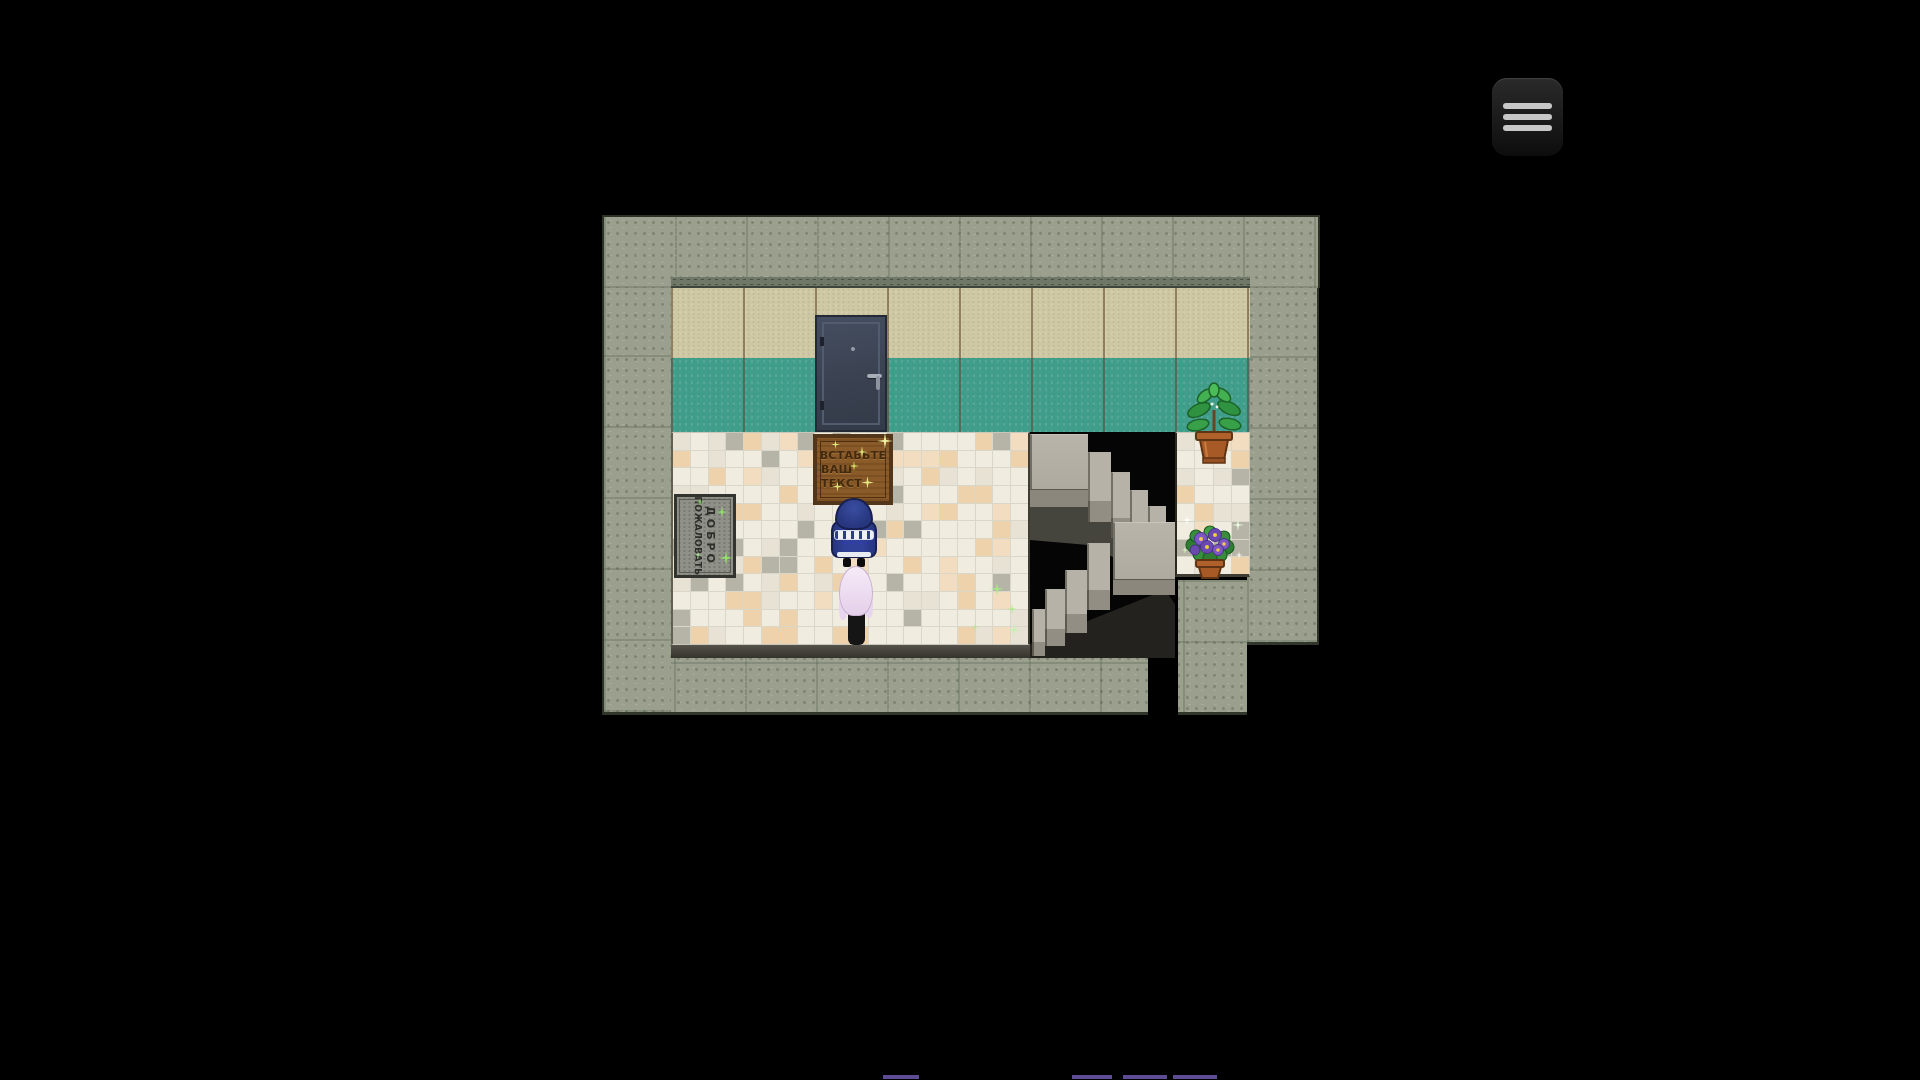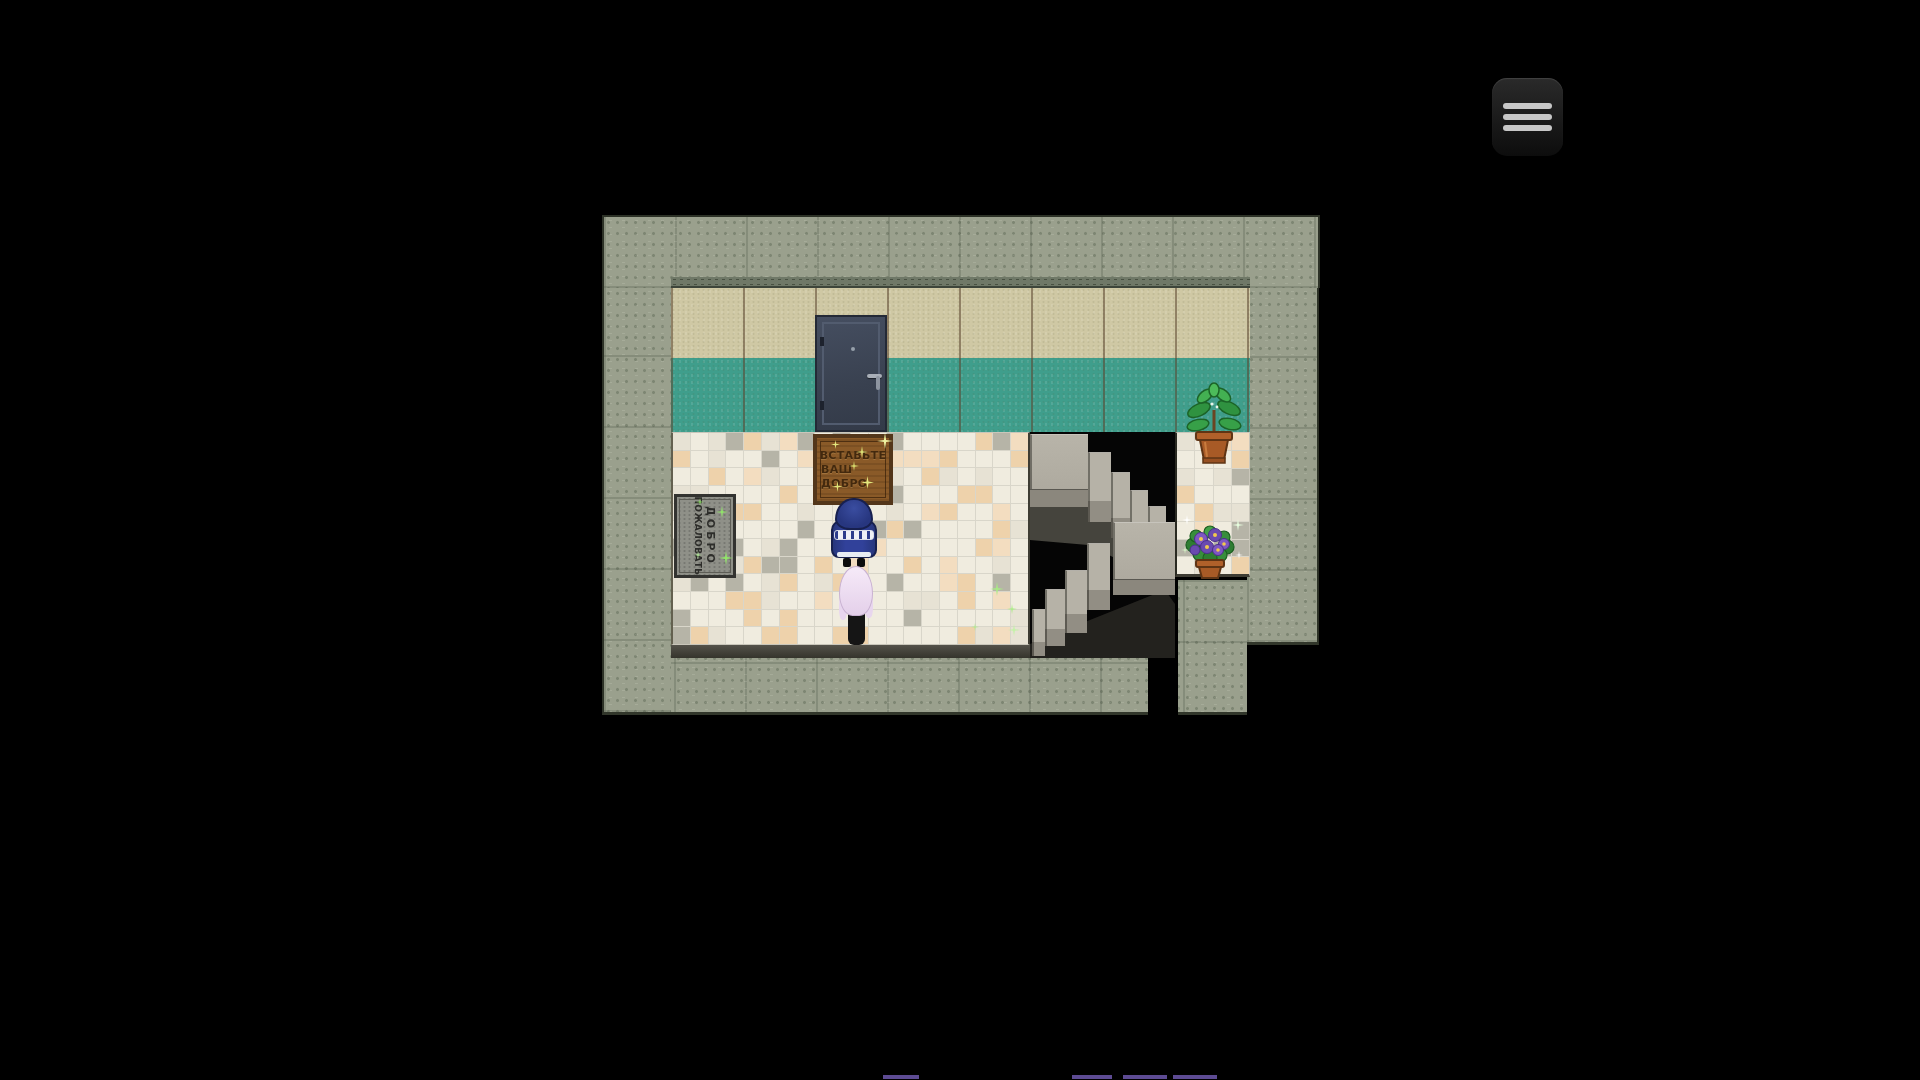--- a/index.html
+++ b/index.html
@@ -427,21 +427,21 @@
     <div class="step" style="left:35px;top:138px;width:22px;height:63px"></div>
     <div class="step" style="left:15px;top:157px;width:20px;height:57px"></div>
     <div class="step" style="left:2px;top:177px;width:13px;height:47px"></div>
     <div class="landing" style="left:0;top:2px;width:58px;height:55px"></div>
     <div class="l-face" style="left:0;top:57px;width:58px;height:18px"></div>
   </div>
 
   <div class="doormat">
     <div class="inner">
       <span class="line">ВСТАВЬТЕ</span>
-      <span class="line">ВАШ ДОБРО</span>
+      <span class="line">ВАШ ТЕКСТ</span>
     </div>
   </div>
 
   <div class="welmat">
     <div class="inner"></div>
     <div class="rot">
       <span class="l1">ДОБРО</span>
       <span class="l2">ПОЖАЛОВАТЬ</span>
     </div>
   </div>

